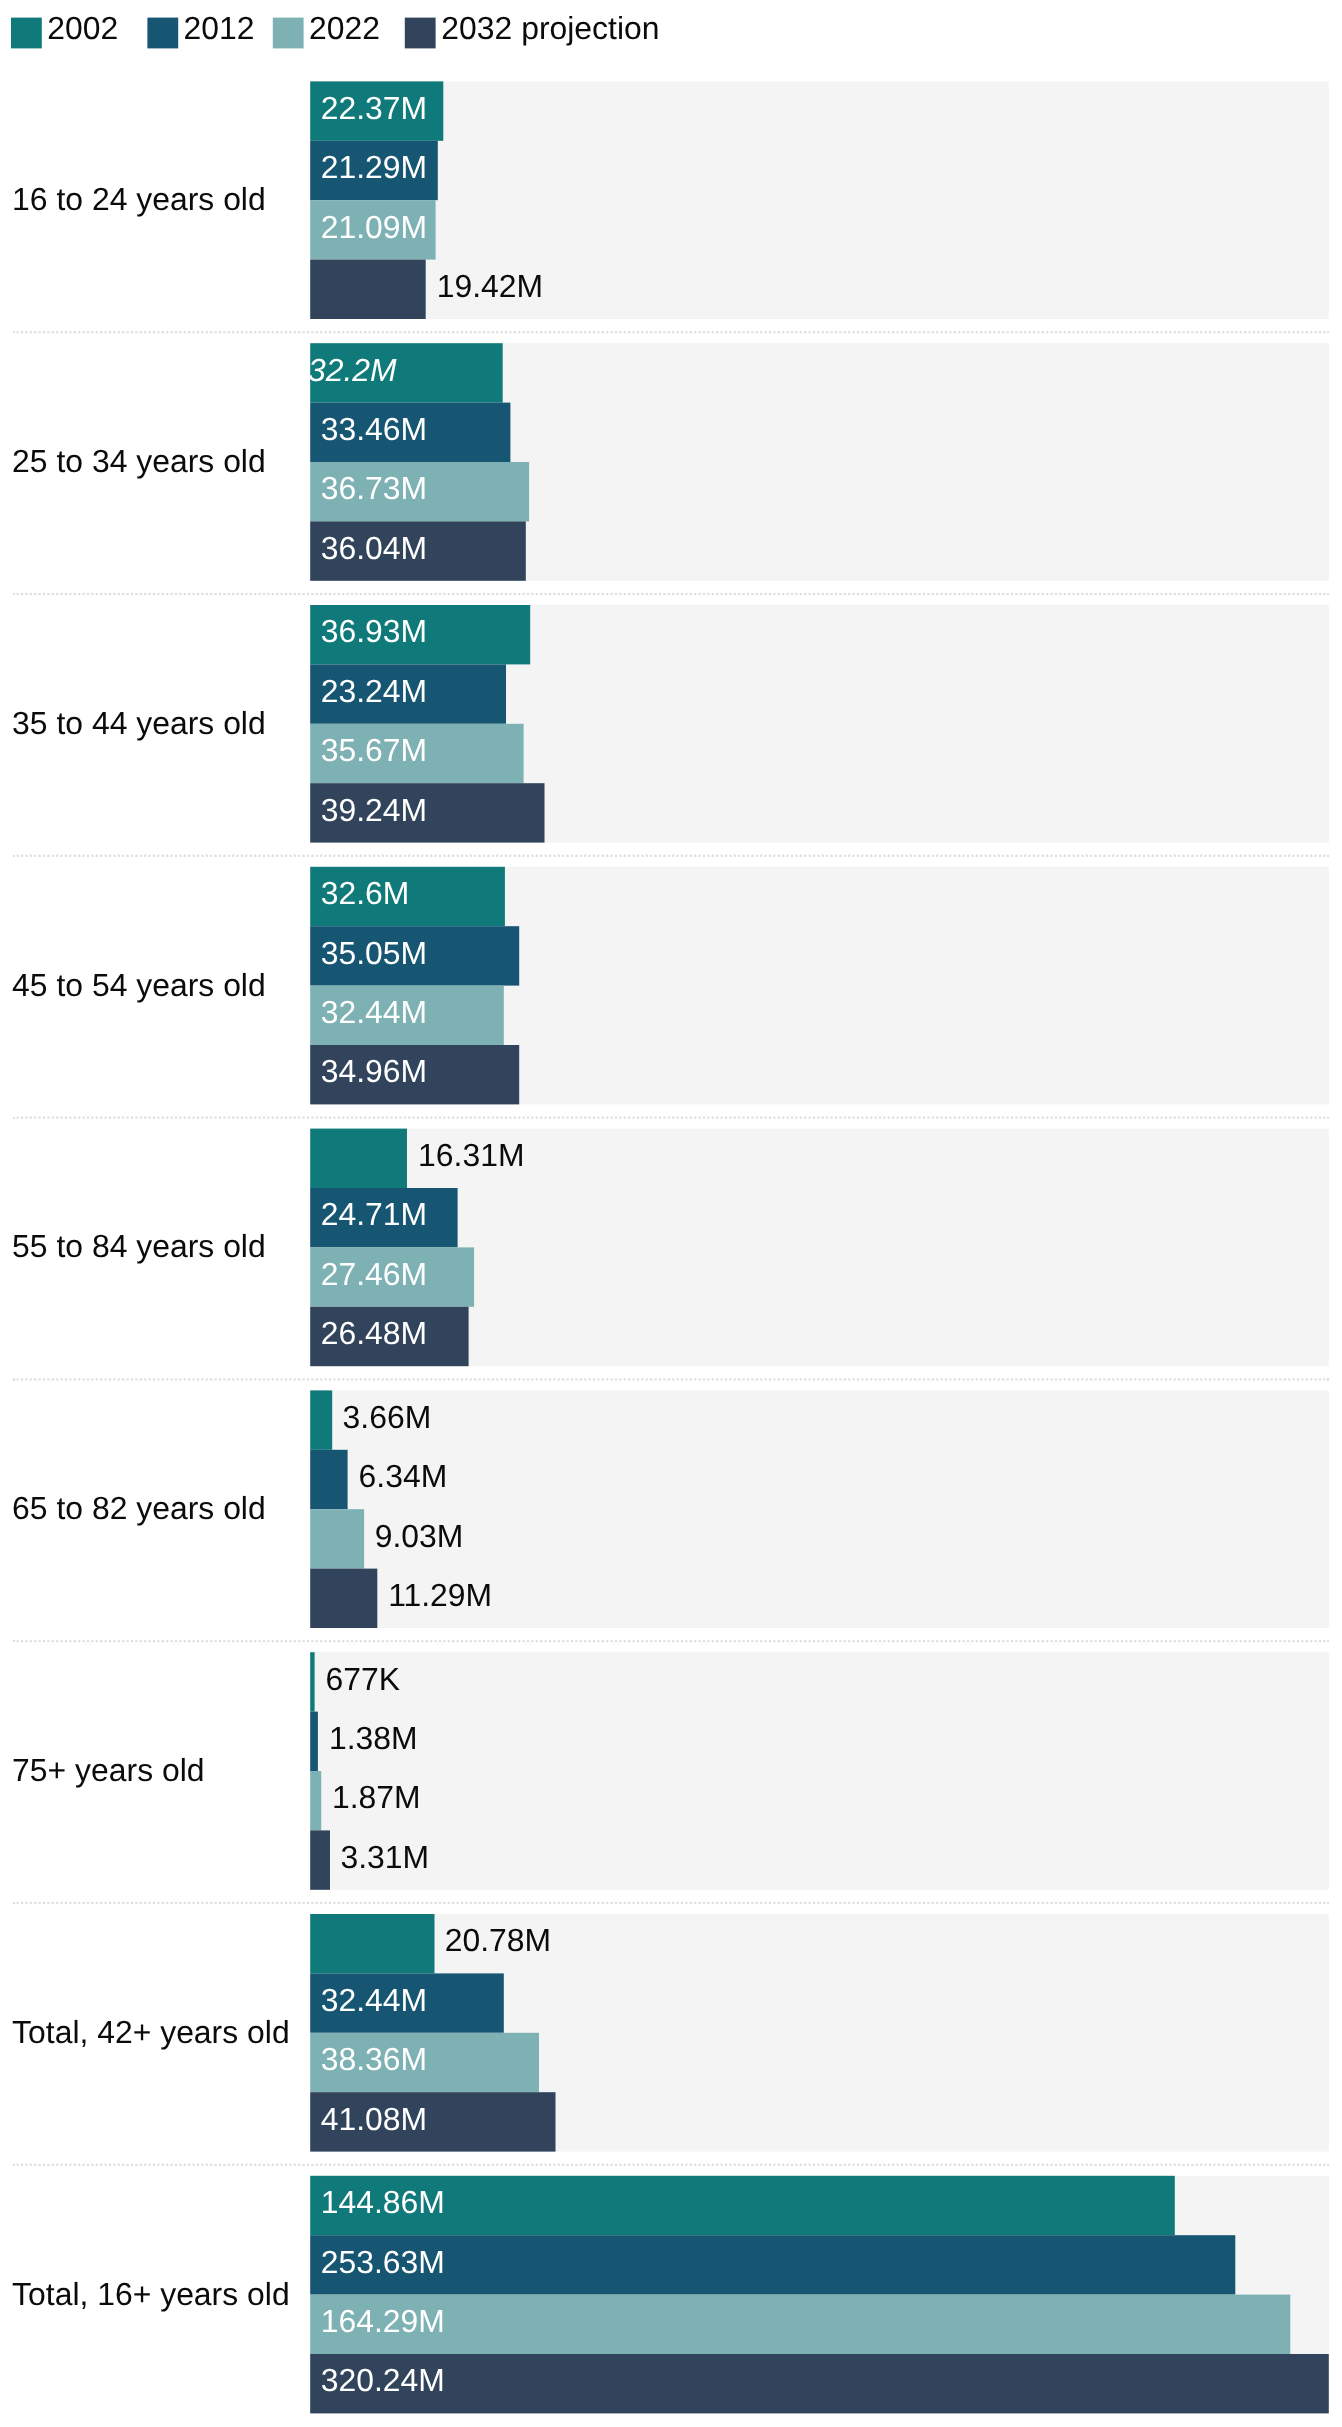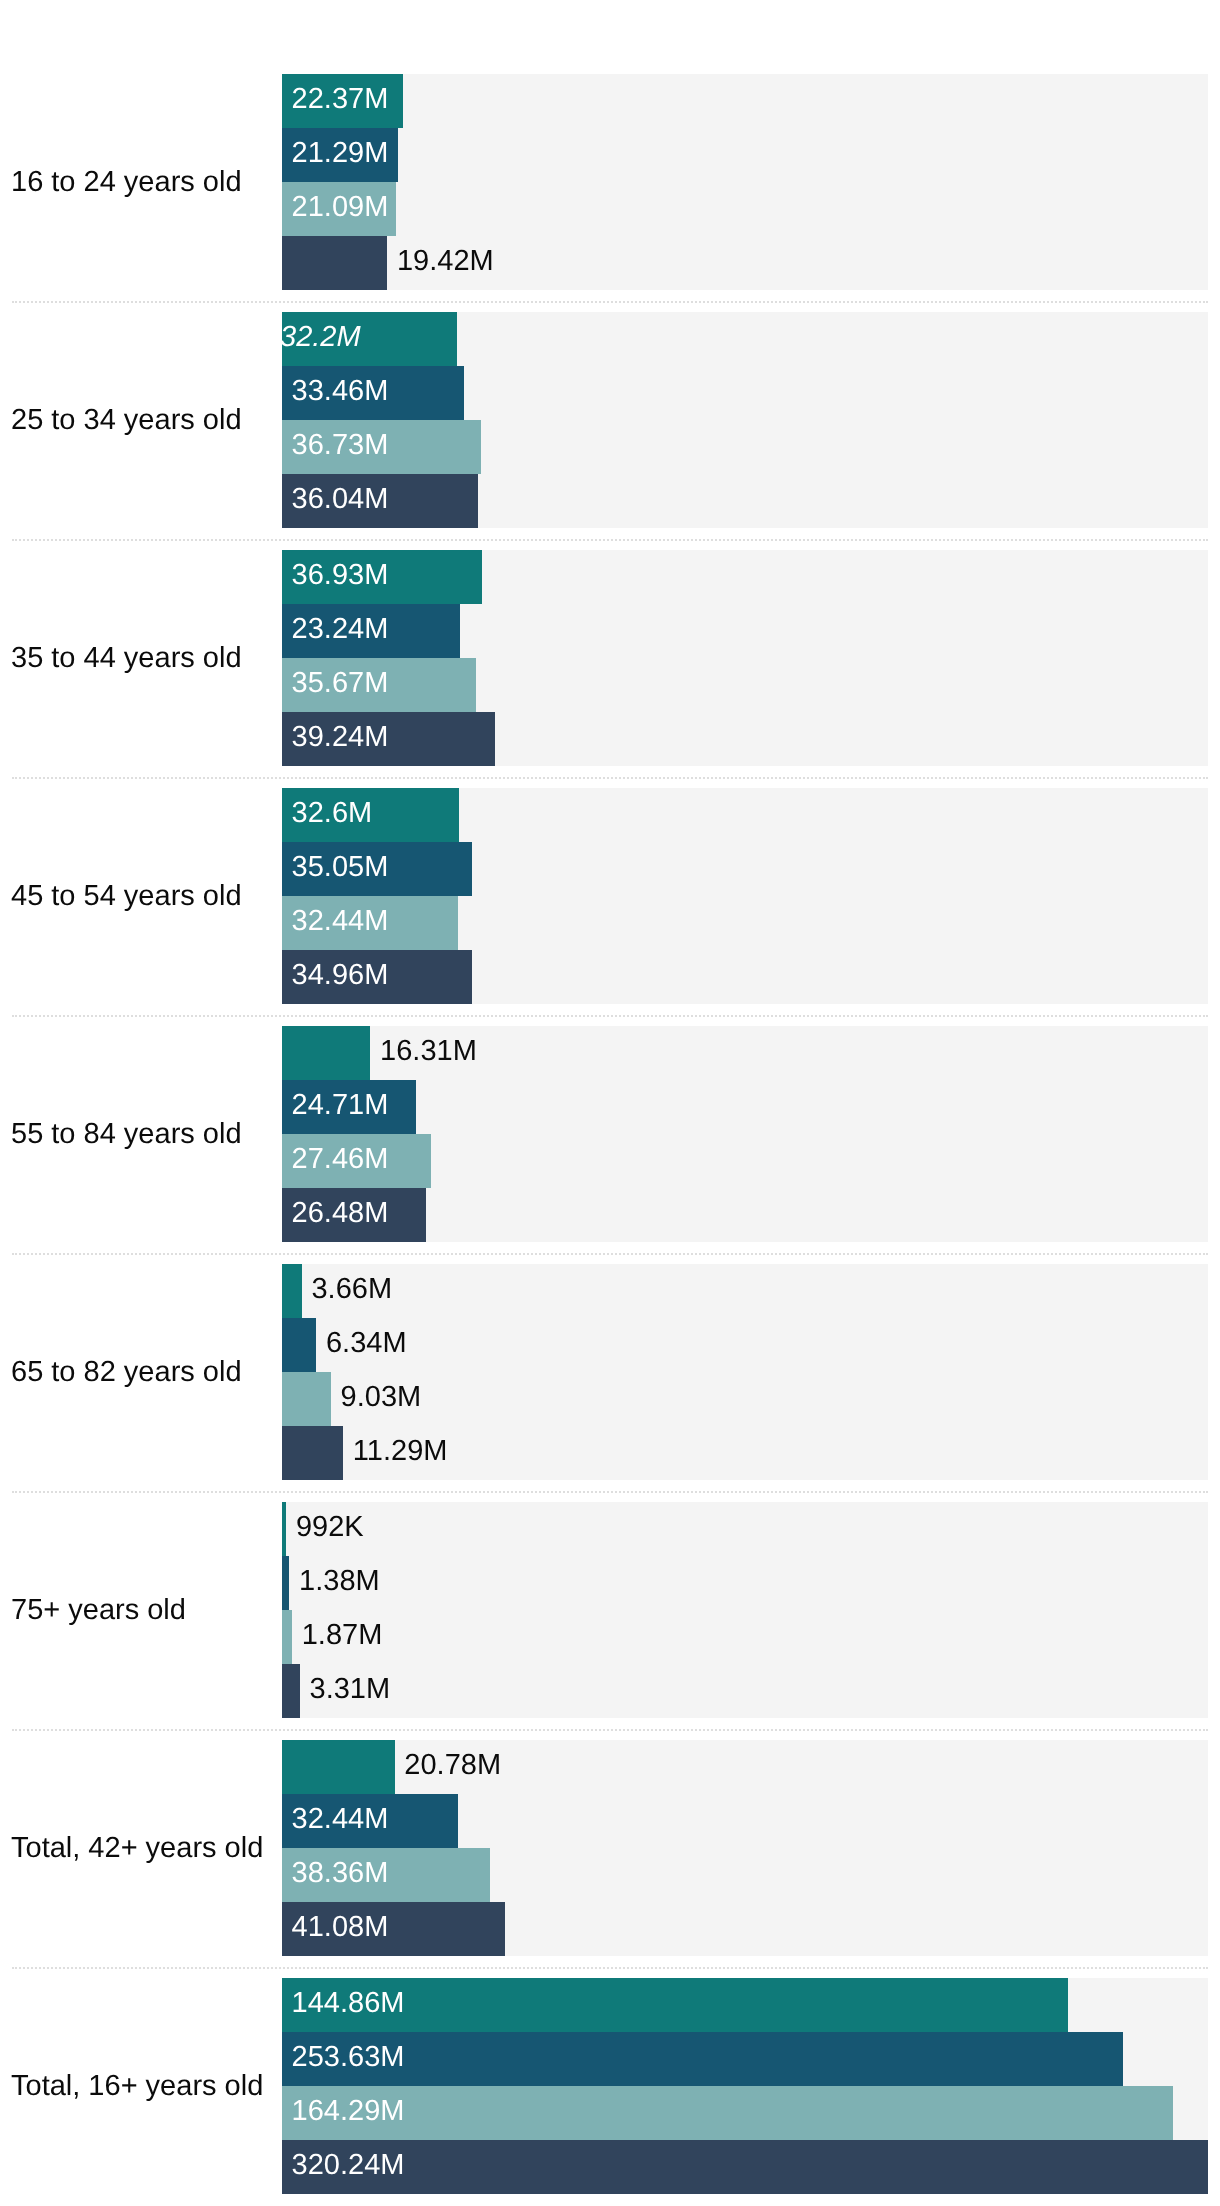--- a/index.html
+++ b/index.html
@@ -53,20 +53,38 @@
   .row[data-row="4"] .bar[data-series="0"]{width:88.49px;} .row[data-row="4"] .bar[data-series="1"]{width:134.06px;} .row[data-row="4"] .bar[data-series="2"]{width:148.98px;} .row[data-row="4"] .bar[data-series="3"]{width:143.66px;}
   .row[data-row="5"] .bar[data-series="0"]{width:19.86px;} .row[data-row="5"] .bar[data-series="1"]{width:34.4px;} .row[data-row="5"] .bar[data-series="2"]{width:48.99px;} .row[data-row="5"] .bar[data-series="3"]{width:61.25px;}
   .row[data-row="6"] .bar[data-series="0"]{width:4.36px;} .row[data-row="6"] .bar[data-series="1"]{width:7.49px;} .row[data-row="6"] .bar[data-series="2"]{width:10.15px;} .row[data-row="6"] .bar[data-series="3"]{width:17.96px;}
   .row[data-row="7"] .bar[data-series="0"]{width:112.74px;} .row[data-row="7"] .bar[data-series="1"]{width:175.99px;} .row[data-row="7"] .bar[data-series="2"]{width:208.11px;} .row[data-row="7"] .bar[data-series="3"]{width:222.87px;}
   .row[data-row="8"] .bar[data-series="0"]{width:785.9px;} .row[data-row="8"] .bar[data-series="1"]{width:840.74px;} .row[data-row="8"] .bar[data-series="2"]{width:891.31px;} .row[data-row="8"] .bar[data-series="3"]{width:926.3px;}
 </style>
 </head>
 <body>
 
 <div id="chart">
+  <div class="legend">
+    <div class="legend-item" style="left: 10px;">
+      <span class="legend-swatch" data-series="0" style="background: rgb(15, 122, 121);"></span>
+      <span class="legend-label">2002</span>
+    </div>
+    <div class="legend-item" style="left: 133.8px;">
+      <span class="legend-swatch" data-series="1" style="background: rgb(22, 86, 114);"></span>
+      <span class="legend-label">2012</span>
+    </div>
+    <div class="legend-item" style="left: 247.9px;">
+      <span class="legend-swatch" data-series="2" style="background: rgb(126, 177, 179);"></span>
+      <span class="legend-label">2022</span>
+    </div>
+    <div class="legend-item" style="left: 368.2px;">
+      <span class="legend-swatch" data-series="3" style="background: rgb(49, 68, 92);"></span>
+      <span class="legend-label">2032 projection</span>
+    </div>
+  </div>
   <div class="rows">
     <div class="row" data-row="0" style="top: 74px; height: 215.6px;">
       <div class="row-panel" style="height: 215.6px; background: rgb(244, 244, 244);"></div>
       <div class="row-label" style="top: 93.8px;">16 to 24 years old</div>
       <div class="bar" data-series="0" style="top: 0px; height: 53.9px; width: 121.362px; background: rgb(15, 122, 121);"></div>
       <div class="bar" data-series="1" style="top: 53.9px; height: 53.9px; width: 115.503px; background: rgb(22, 86, 114);"></div>
       <div class="bar" data-series="2" style="top: 107.8px; height: 53.9px; width: 114.418px; background: rgb(126, 177, 179);"></div>
       <div class="bar" data-series="3" style="top: 161.7px; height: 53.9px; width: 105.358px; background: rgb(49, 68, 92);"></div>
       <div class="val" data-series="0" style="top: 10.95px; left: 291.6px;">22.37M</div>
       <div class="val" data-series="1" style="top: 64.85px; left: 291.6px;">21.29M</div>
@@ -139,21 +157,21 @@
       <div class="val outside" data-series="3" style="top: 172.65px; left: 352.851px;">11.29M</div>
     </div>
     <div class="sep" data-sep="5" style="top: 1491.1px; border-top-color: rgb(222, 222, 222);"></div>
     <div class="row" data-row="6" style="top: 1502px; height: 215.6px;">
       <div class="row-panel" style="height: 215.6px; background: rgb(244, 244, 244);"></div>
       <div class="row-label" style="top: 93.8px;">75+ years old</div>
       <div class="bar" data-series="0" style="top: 0px; height: 53.9px; width: 4.35644px; background: rgb(15, 122, 121);"></div>
       <div class="bar" data-series="1" style="top: 53.9px; height: 53.9px; width: 7.48679px; background: rgb(22, 86, 114);"></div>
       <div class="bar" data-series="2" style="top: 107.8px; height: 53.9px; width: 10.1451px; background: rgb(126, 177, 179);"></div>
       <div class="bar" data-series="3" style="top: 161.7px; height: 53.9px; width: 17.9574px; background: rgb(49, 68, 92);"></div>
-      <div class="val outside" data-series="0" style="top: 10.95px; left: 295.956px;">992K</div>
+      <div class="val outside" data-series="0" style="top: 10.95px; left: 295.956px;">677K</div>
       <div class="val outside" data-series="1" style="top: 64.85px; left: 299.087px;">1.38M</div>
       <div class="val outside" data-series="2" style="top: 118.75px; left: 301.745px;">1.87M</div>
       <div class="val outside" data-series="3" style="top: 172.65px; left: 309.557px;">3.31M</div>
     </div>
     <div class="sep" data-sep="6" style="top: 1729.1px; border-top-color: rgb(222, 222, 222);"></div>
     <div class="row" data-row="7" style="top: 1740px; height: 215.6px;">
       <div class="row-panel" style="height: 215.6px; background: rgb(244, 244, 244);"></div>
       <div class="row-label" style="top: 93.8px;">Total, 42+ years old</div>
       <div class="bar" data-series="0" style="top: 0px; height: 53.9px; width: 112.736px; background: rgb(15, 122, 121);"></div>
       <div class="bar" data-series="1" style="top: 53.9px; height: 53.9px; width: 175.994px; background: rgb(22, 86, 114);"></div>

